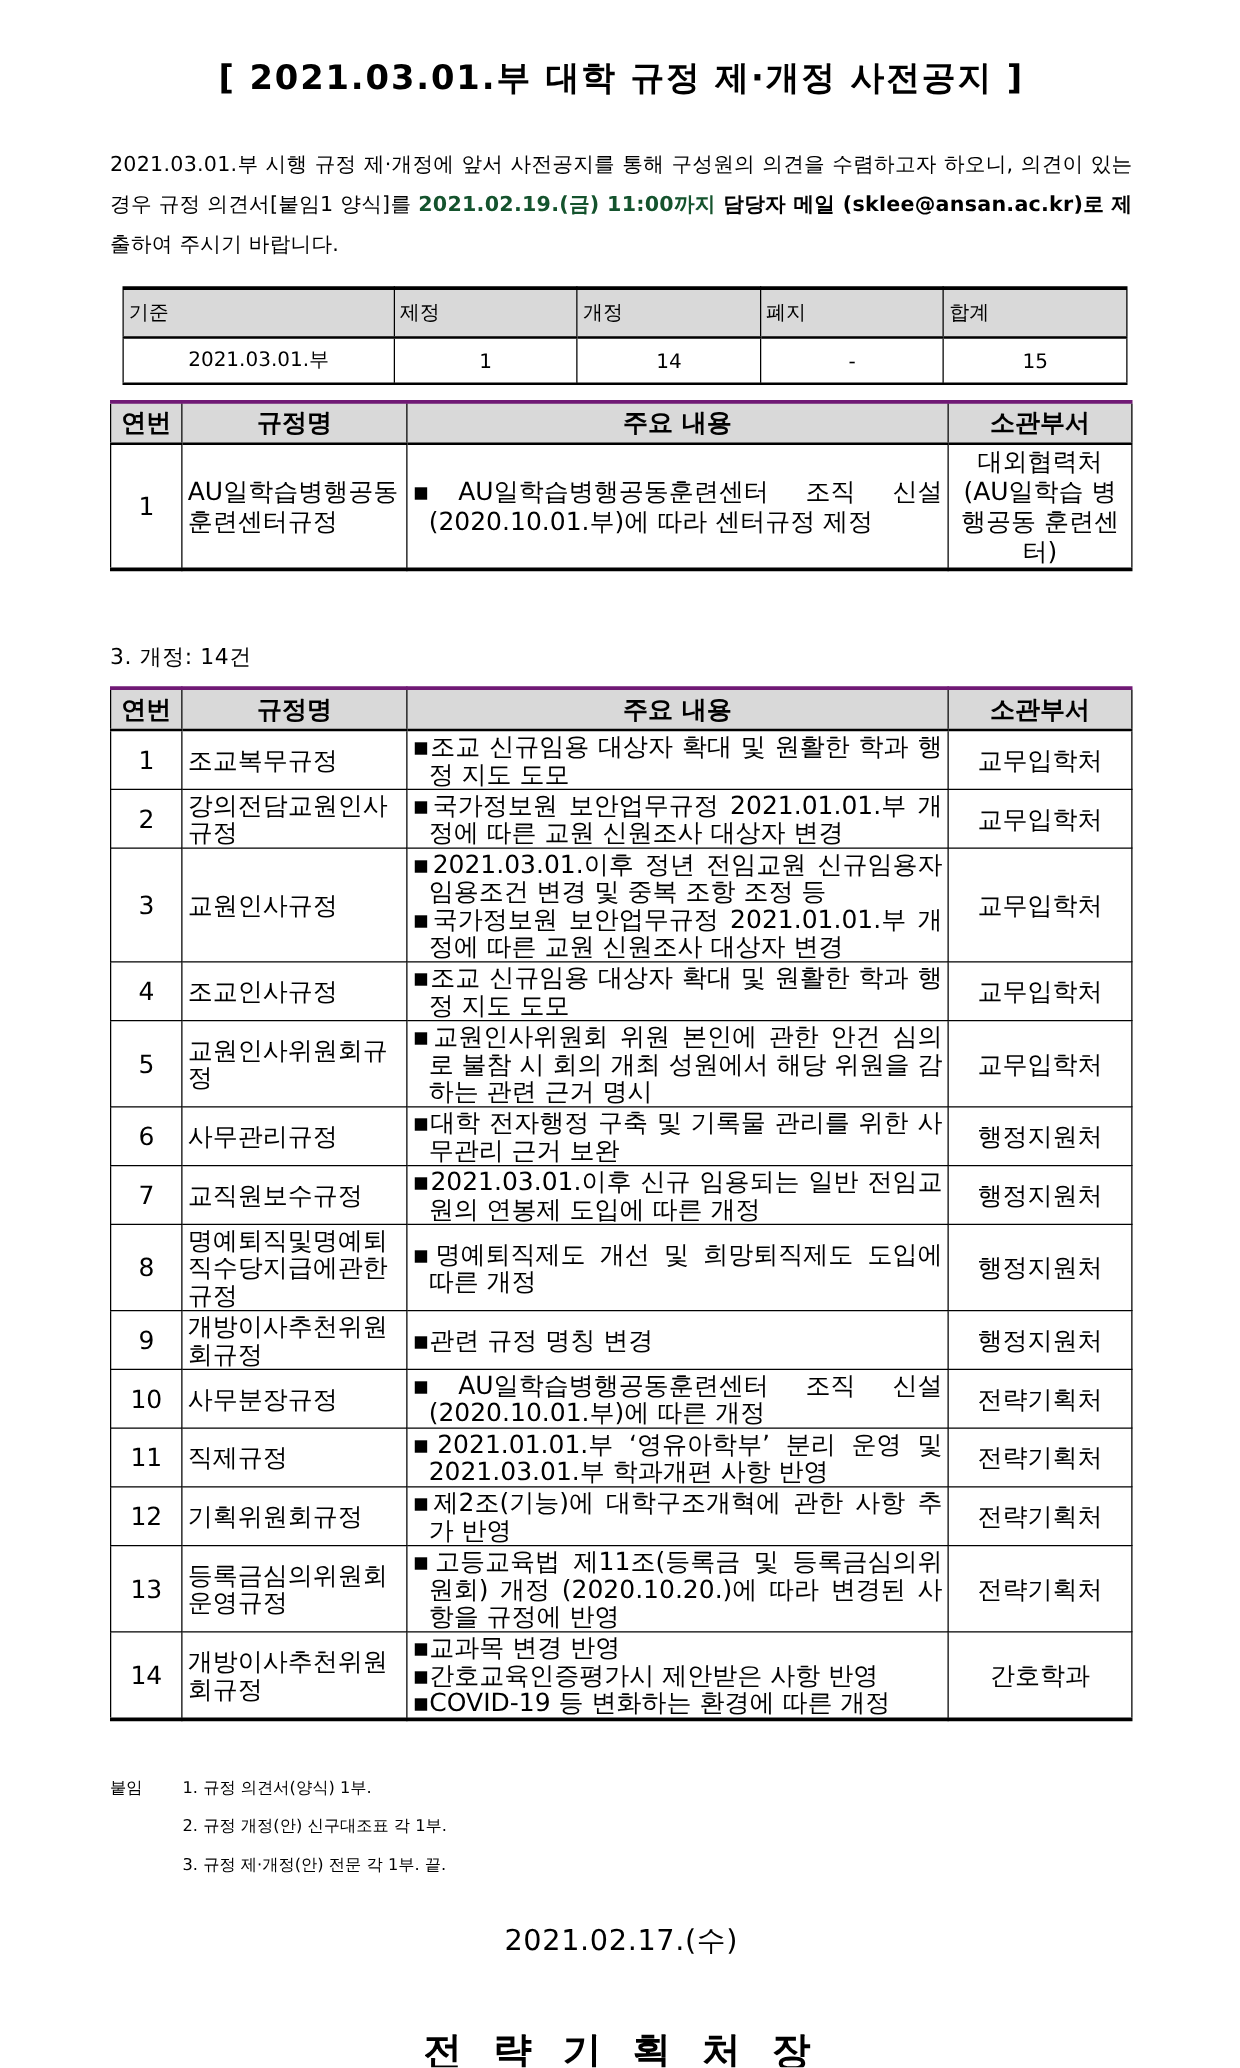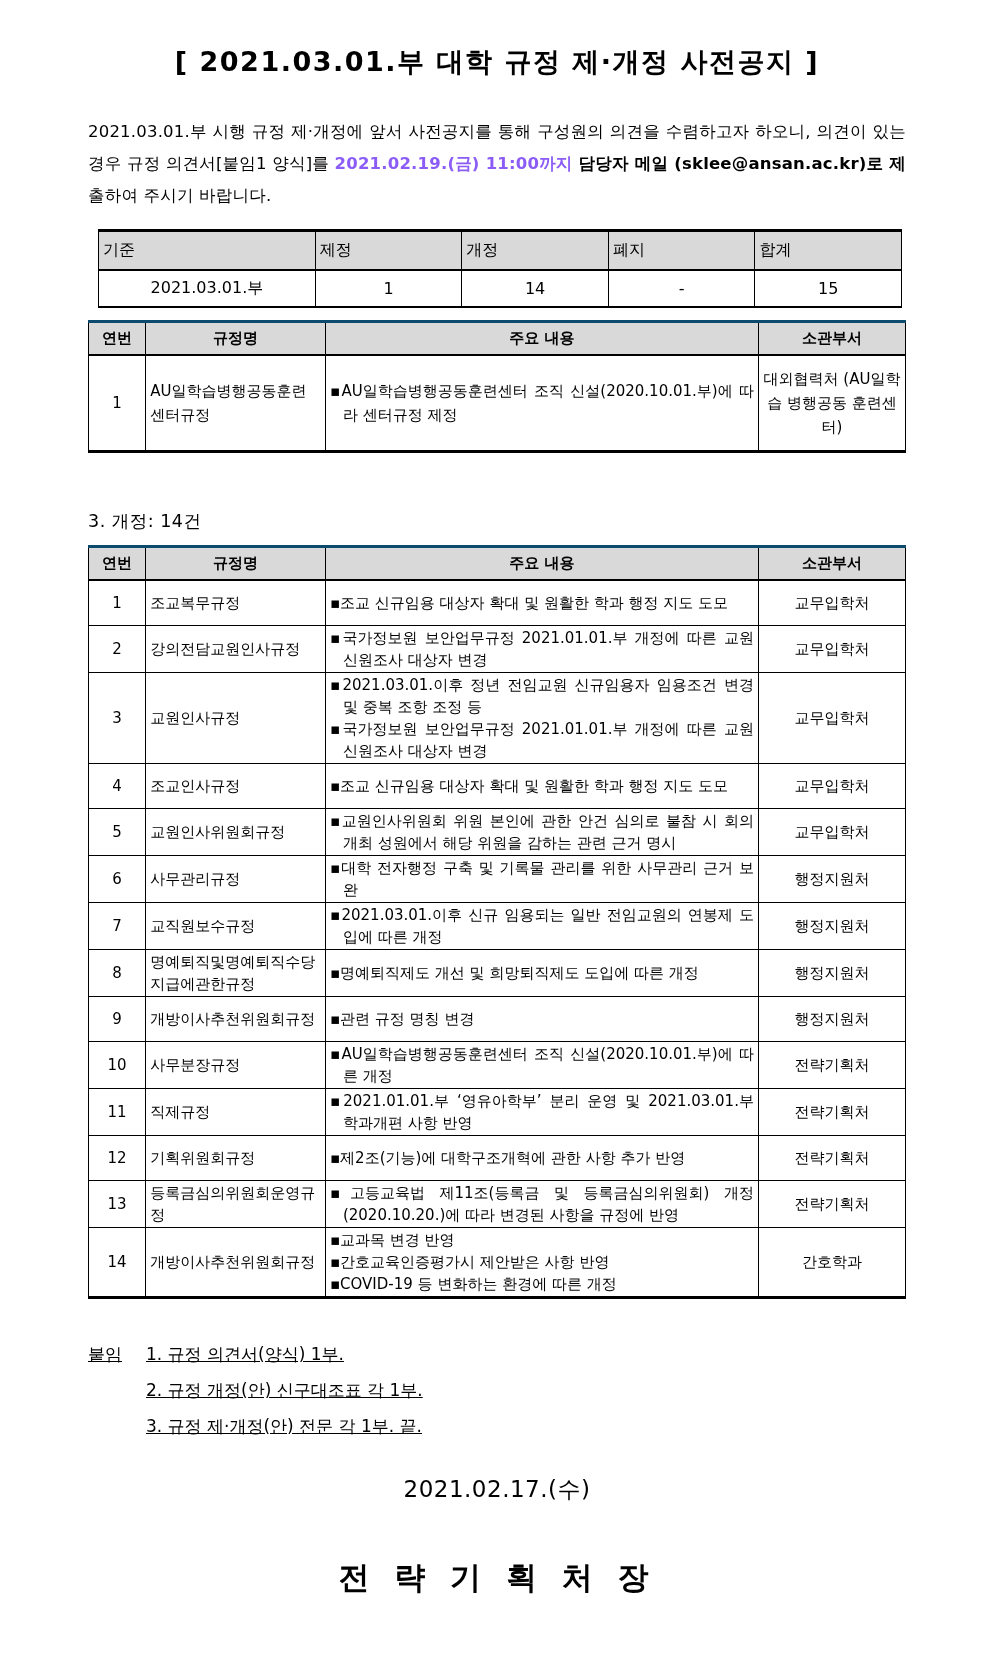--- a/index.html
+++ b/index.html
@@ -22,21 +22,21 @@
   }
   
   .intro {
     margin-top: 36px;
     font-size: 16.5px;
     line-height: 1.95;
     text-align: justify;
     letter-spacing: 0.2px;
   }
   .seg-normal { font-weight: 400; }
-  .seg-blue-bold { color: #8b5cf6; font-weight: 700; }
+  .seg-blue-bold { color: #14532d; font-weight: 700; }
   .seg-bold { font-weight: 700; }
   
   .section-heading {
     font-size: 17.5px;
     font-weight: 500;
     letter-spacing: 0.5px;
   }
   .sh-1 { margin-top: 34px; }
   .sh-2 { margin-top: 62px; }
   .sh-3 { margin-top: 56px; }
@@ -62,47 +62,47 @@
     border: 1px solid #000;
     padding: 7px 4px;
     text-align: center;
   }
   
   table.reg-table {
     border-collapse: collapse;
     table-layout: fixed;
     width: 100%;
     margin-top: 12px;
-    border-top: 3px solid #0c4a6e;
+    border-top: 3px solid #701a75;
     border-bottom: 3px solid #000;
-    font-size: 15px;
+    font-size: 20px;
   }
   .reg-table th {
     background: #d9d9d9;
     font-weight: 700;
     border: 1px solid #000;
     border-bottom: 2px solid #000;
     padding: 5px 2px;
     text-align: center;
     line-height: 21px;
   }
   .reg-table td {
     border: 1px solid #000;
     padding: 1px 4px;
     line-height: 22px;
     vertical-align: middle;
   }
   .reg-table.tall td { line-height: 24px; padding: 2px 4px; }
   .cell-no   { text-align: center; }
   .cell-name { text-align: left; }
   .cell-content { text-align: justify; }
-  .cell-dept { text-align: center; padding: 11px 2px !important; }
+  .cell-dept { text-align: center; padding: 1px 2px !important; }
   .bullet { padding-left: 13px; text-indent: -13px; }
   
-  .attachments { margin-top: 44px; font-size: 17px; text-decoration: underline; }
+  .attachments { margin-top: 44px; font-size: 13px; }
   .att-line { margin-bottom: 13px; display: flex; }
   .att-label { width: 58px; flex: 0 0 58px; }
   .att-item { flex: 1; }
   .att-indent { padding-left: 58px; }
   
   .footer-date { text-align: center; margin-top: 36px; font-size: 23px; letter-spacing: 0.5px; }
   .signature {
     text-align: center;
     margin-top: 52px;
     font-size: 31px;

